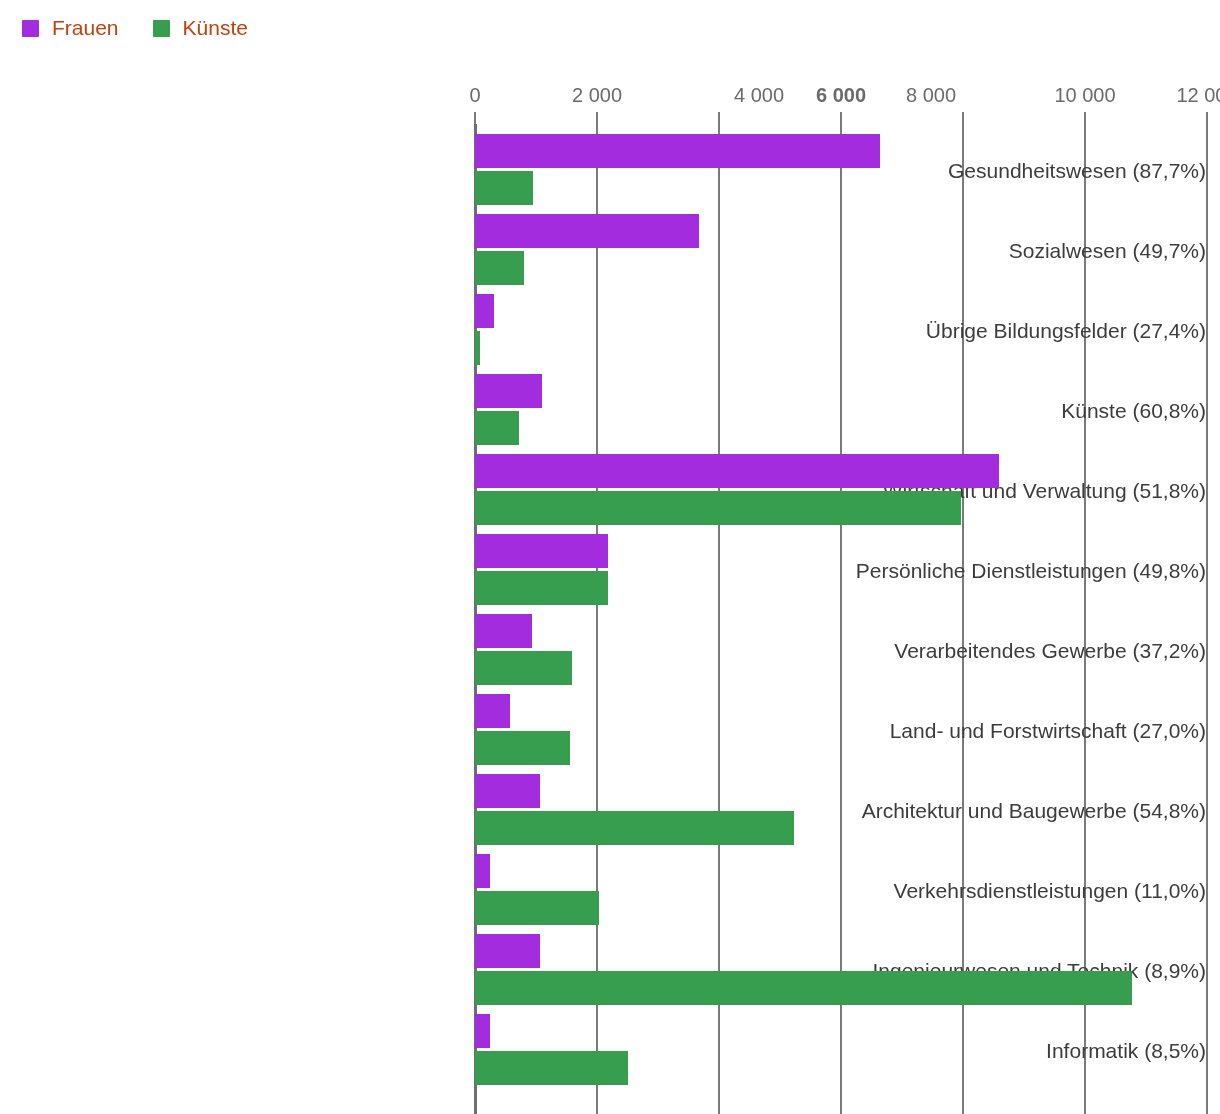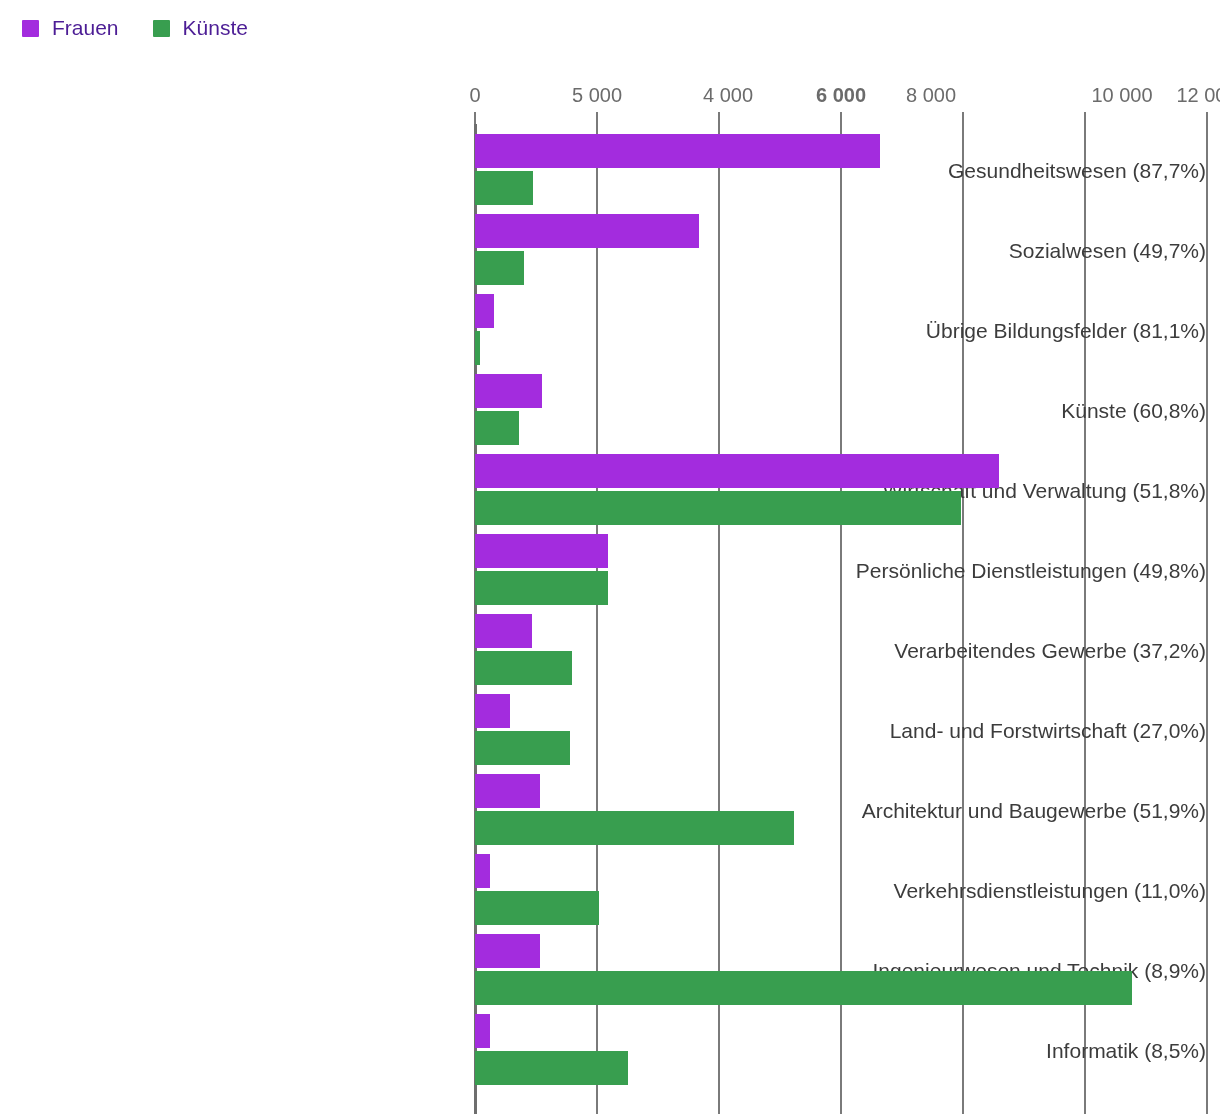--- a/index.html
+++ b/index.html
@@ -32,21 +32,21 @@
     margin-right: 34px;
   }
   .legend-swatch {
     width: 17px;
     height: 17px;
     margin-right: 13px;
     border-radius: 1px;
   }
   .legend-label {
     font-size: 21px;
-    color: #4c1d95;
+    color: #c2410c;
     white-space: nowrap;
   }
 
   
   #plot {
     position: absolute;
     left: 0;
     top: 0;
     width: 1220px;
     height: 1114px;
@@ -124,42 +124,42 @@
       <div class="gridline" style="left: 718px;"></div>
       <div class="gridline" style="left: 840px;"></div>
       <div class="gridline" style="left: 962px;"></div>
       <div class="gridline" style="left: 1084px;"></div>
       <div class="gridline" style="left: 1206px;"></div>
     </div>
   <div id="xticks">
       <div class="xtick-mark" style="left: 474px;"></div>
       <div class="xtick-label" style="left: 475px;">0</div>
       <div class="xtick-mark" style="left: 596px;"></div>
-      <div class="xtick-label" style="left: 597px;">5 000</div>
+      <div class="xtick-label" style="left: 597px;">2 000</div>
       <div class="xtick-mark" style="left: 718px;"></div>
-      <div class="xtick-label" style="left: 728px;">4 000</div>
+      <div class="xtick-label" style="left: 759px;">4 000</div>
       <div class="xtick-mark" style="left: 840px;"></div>
       <div class="xtick-label" style="left: 841px; font-weight: bold;">6 000</div>
       <div class="xtick-mark" style="left: 962px;"></div>
       <div class="xtick-label" style="left: 931px;">8 000</div>
       <div class="xtick-mark" style="left: 1084px;"></div>
-      <div class="xtick-label" style="left: 1085px; margin-left: 37px;">10 000</div>
+      <div class="xtick-label" style="left: 1085px;">10 000</div>
       <div class="xtick-mark" style="left: 1206px;"></div>
       <div class="xtick-label" style="left: 1207px;">12 000</div>
     </div>
   <div id="catlabels">
       <div class="cat-label" style="top: 171px;">Gesundheitswesen (87,7%)</div>
       <div class="cat-label" style="top: 251px;">Sozialwesen (49,7%)</div>
-      <div class="cat-label" style="top: 331px;">Übrige Bildungsfelder (81,1%)</div>
+      <div class="cat-label" style="top: 331px;">Übrige Bildungsfelder (27,4%)</div>
       <div class="cat-label" style="top: 411px;">Künste (60,8%)</div>
       <div class="cat-label" style="top: 491px;">Wirtschaft und Verwaltung (51,8%)</div>
       <div class="cat-label" style="top: 571px;">Persönliche Dienstleistungen (49,8%)</div>
       <div class="cat-label" style="top: 651px;">Verarbeitendes Gewerbe (37,2%)</div>
       <div class="cat-label" style="top: 731px;">Land- und Forstwirtschaft (27,0%)</div>
-      <div class="cat-label" style="top: 811px;">Architektur und Baugewerbe (51,9%)</div>
+      <div class="cat-label" style="top: 811px;">Architektur und Baugewerbe (54,8%)</div>
       <div class="cat-label" style="top: 891px;">Verkehrsdienstleistungen (11,0%)</div>
       <div class="cat-label" style="top: 971px;">Ingenieurwesen und Technik (8,9%)</div>
       <div class="cat-label" style="top: 1051px;">Informatik (8,5%)</div>
     </div>
   <div id="bars">
       <div class="bar" title="Frauen: 6640" style="left: 475px; top: 134px; width: 405.04px; background: rgb(163, 44, 222);"></div>
       <div class="bar" title="Männer: 950" style="left: 475px; top: 171px; width: 57.95px; background: rgb(56, 158, 79);"></div>
       <div class="bar" title="Frauen: 3670" style="left: 475px; top: 214px; width: 223.87px; background: rgb(163, 44, 222);"></div>
       <div class="bar" title="Männer: 800" style="left: 475px; top: 251px; width: 48.8px; background: rgb(56, 158, 79);"></div>
       <div class="bar" title="Frauen: 310" style="left: 475px; top: 294px; width: 18.91px; background: rgb(163, 44, 222);"></div>

